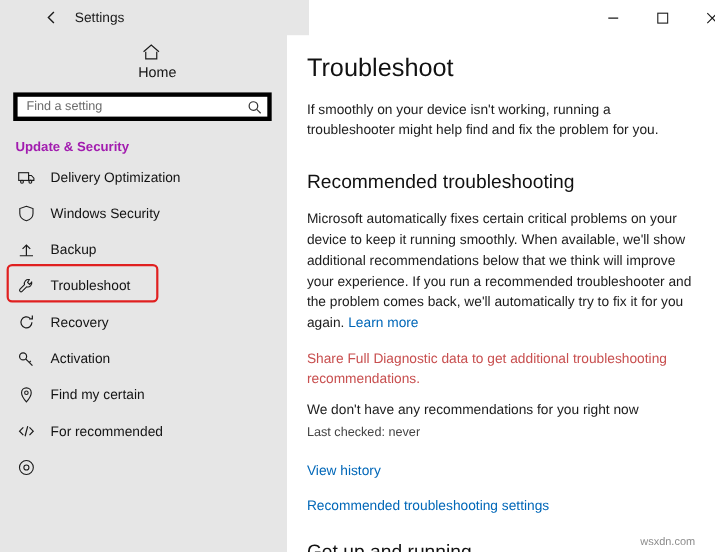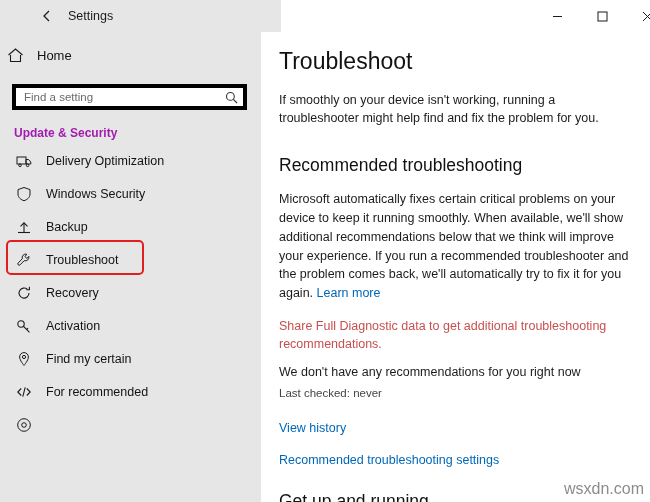--- a/index.html
+++ b/index.html
@@ -78,23 +78,24 @@
     height: 502px;
     background: #e6e6e6;
     box-sizing: border-box;
     padding-top: 32px;
     position: relative;
   }
   .home-row {
     display: flex;
     align-items: center;
     height: 38px;
-    padding-left: 4px;
+    padding-left: 14px;
     box-sizing: border-box;
     margin-top: 4px;
+    flex-direction: column;
   }
   .home-row .ico {
     width: 22px;
     height: 22px;
     display: flex;
     align-items: center;
     justify-content: center;
     color: #1d1d1d;
   }
   .home-row .lbl {
@@ -242,23 +243,23 @@
     margin: 0 0 18px 0;
   }
   h2.getup {
     font-size: 17.5px;
     font-weight: normal;
     color: #111;
     margin: 24px 0 0 0;
   }
   .watermark {
     position: absolute;
-    right: 6px;
+    right: 18px;
     bottom: 4px;
-    font-size: 16px;
+    font-size: 10px;
     color: #8c8c8c;
     margin-top: 48px;
   }
   svg { display: block; }
 </style>
 </head>
 <body>
 
 <div class="window">
 

